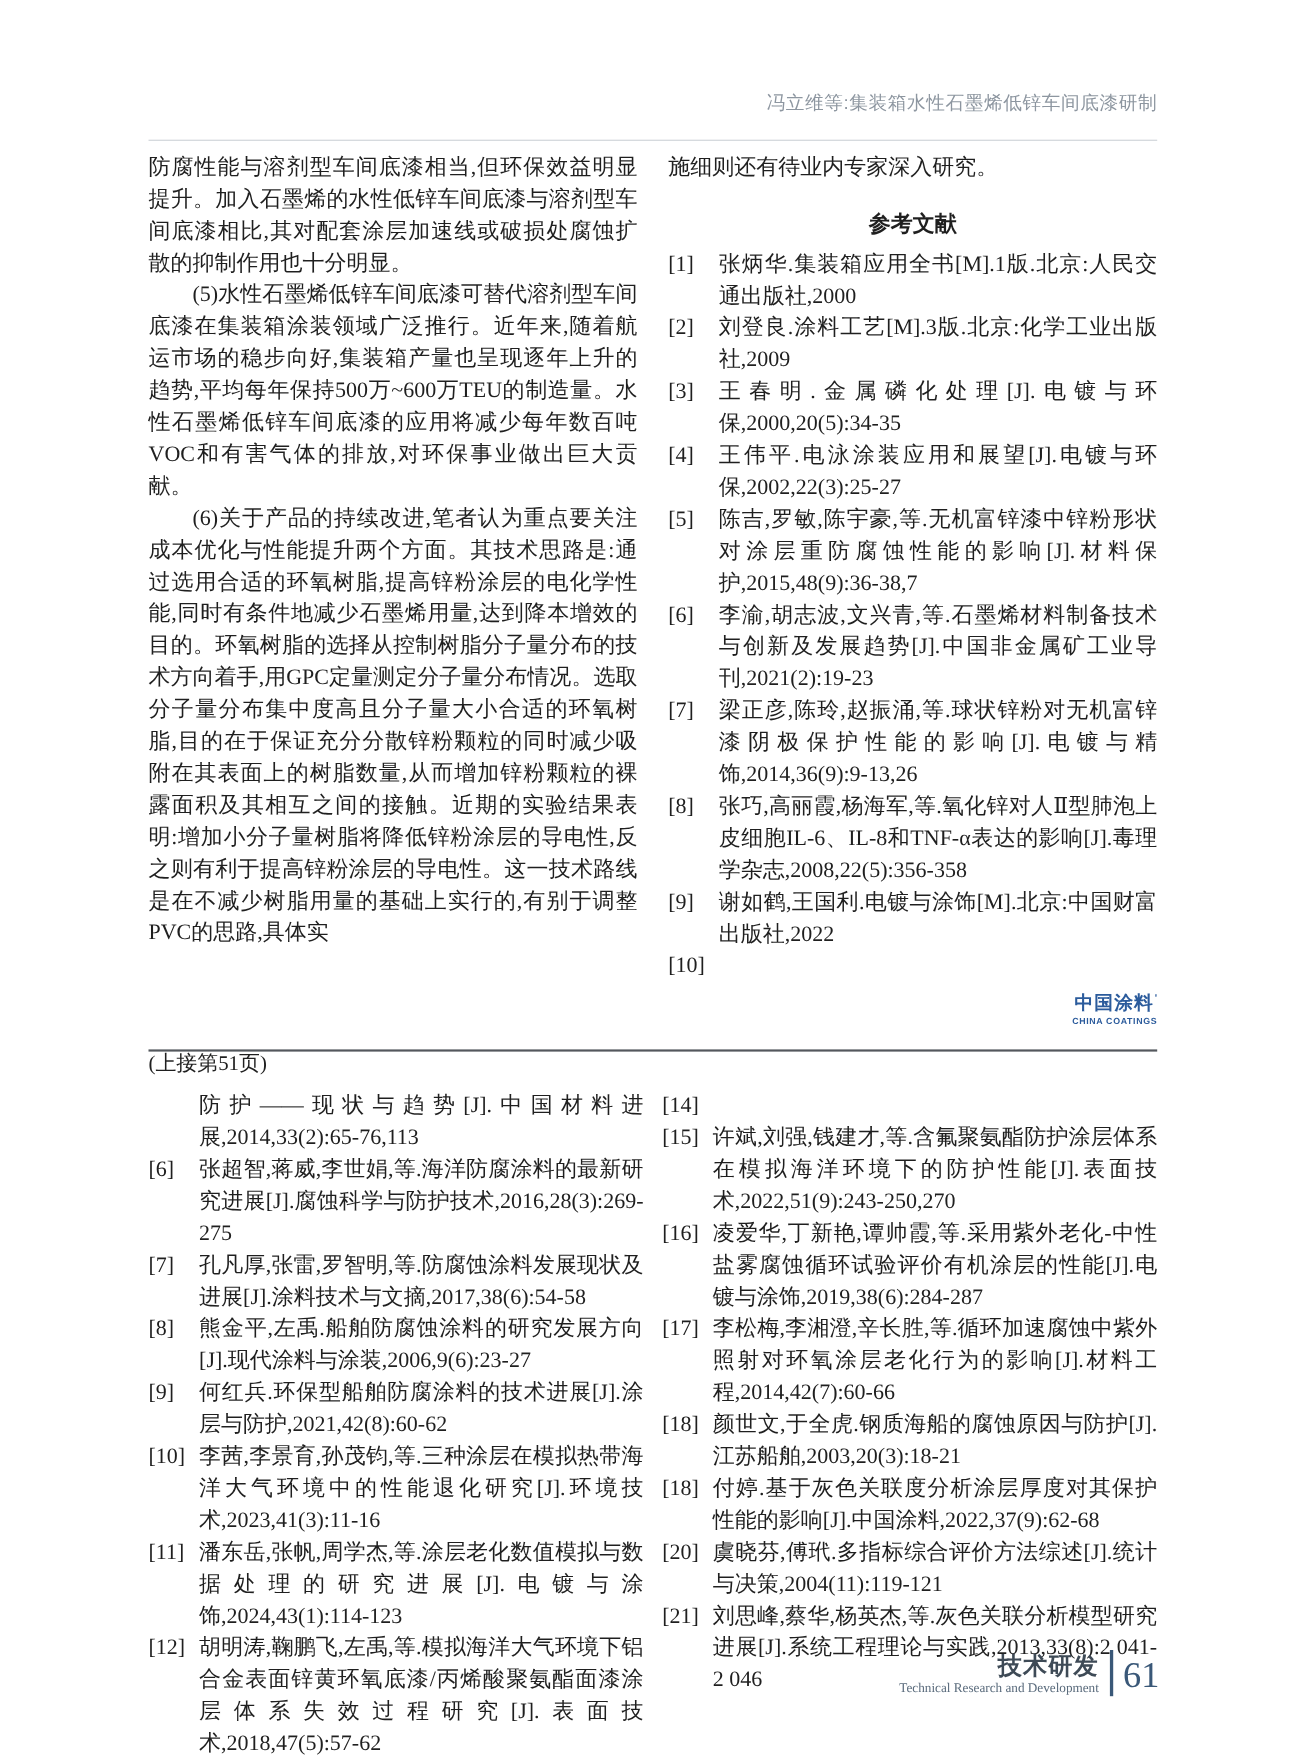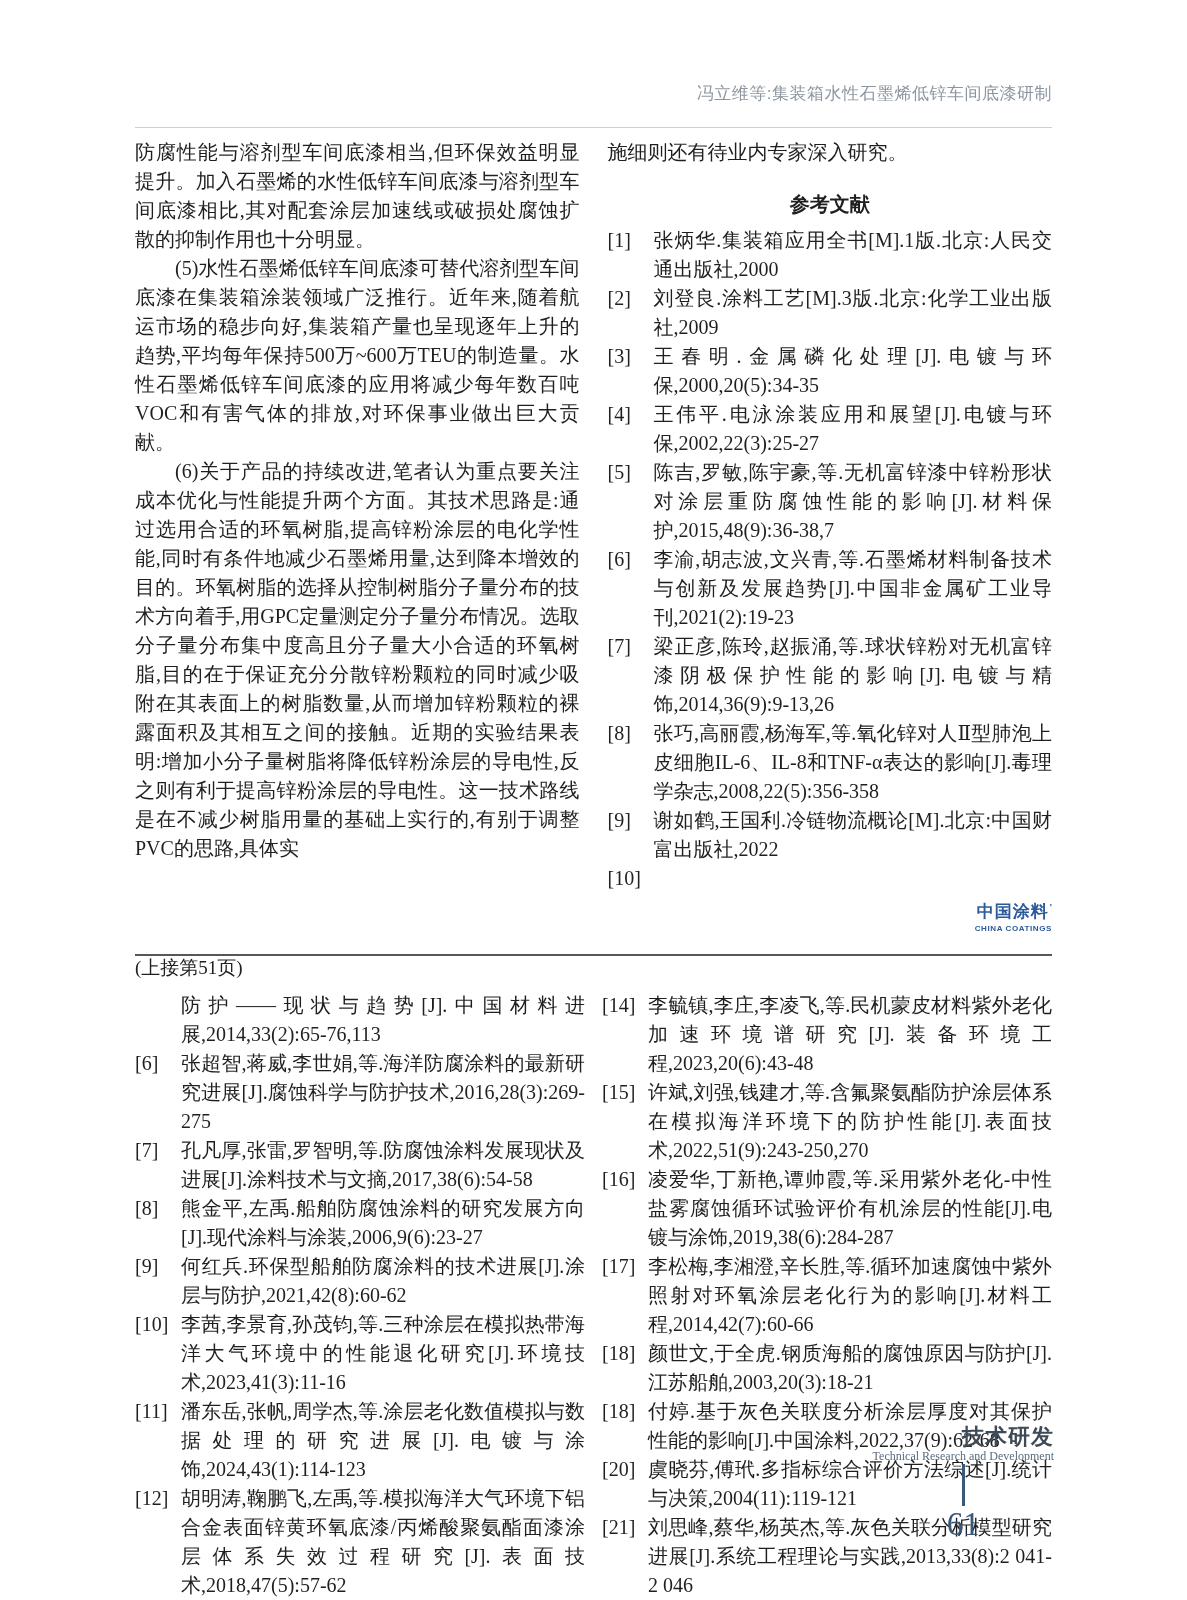--- a/index.html
+++ b/index.html
@@ -98,22 +98,21 @@
     font-size:19px;
     line-height:24px;
   }
   .bottom-section{margin-top:11px;}
   
   .footer{
     position:absolute;
     right:133px;
     bottom:58px;
     display:flex;
-    align-items:center;
-    flex-direction:column;
+    align-items:flex-end;
   }
   .footer-left{text-align:right;}
   .footer-cn{
     font-family:"Liberation Sans","DejaVu Sans",sans-serif;
     font-weight:bold;
     font-size:22px;
     line-height:24px;
     color:#3e4a56;
     letter-spacing:1px;
   }
@@ -189,21 +188,21 @@
             <span class="ref-text">梁正彦,陈玲,赵振涌,等.球状锌粉对无机富锌漆阴极保护性能的影响[J].电镀与精饰,2014,36(9):9-13,26</span>
           </div>
 
           <div class="ref-item">
             <span class="ref-label">[8]</span>
             <span class="ref-text">张巧,高丽霞,杨海军,等.氧化锌对人Ⅱ型肺泡上皮细胞IL-6、IL-8和TNF-α表达的影响[J].毒理学杂志,2008,22(5):356-358</span>
           </div>
 
           <div class="ref-item">
             <span class="ref-label">[9]</span>
-            <span class="ref-text">谢如鹤,王国利.冷链物流概论[M].北京:中国财富出版社,2022</span>
+            <span class="ref-text">谢如鹤,王国利.电镀与涂饰[M].北京:中国财富出版社,2022</span>
           </div>
 
           <div class="ref-item">
             <span class="ref-label">[10]</span>
           </div>
         </div>
       <div class="logo logo-top">
         <div class="logo-cn">中国涂料</div>
         <div class="logo-en">CHINA COATINGS</div>
       </div>
@@ -257,21 +256,20 @@
             <span class="ref-text">胡明涛,鞠鹏飞,左禹,等.模拟海洋大气环境下铝合金表面锌黄环氧底漆/丙烯酸聚氨酯面漆涂层体系失效过程研究[J].表面技术,2018,47(5):57-62</span>
           </div>
 
         </div>
     </div>
     <div class="col">
       <div class="ref-list">
 
           <div class="ref-item">
             <span class="ref-label">[14]</span>
-            <span class="ref-text">李毓镇,李庄,李凌飞,等.民机蒙皮材料紫外老化加速环境谱研究[J].装备环境工程,2023,20(6):43-48</span>
           </div>
 
           <div class="ref-item">
             <span class="ref-label">[15]</span>
             <span class="ref-text">许斌,刘强,钱建才,等.含氟聚氨酯防护涂层体系在模拟海洋环境下的防护性能[J].表面技术,2022,51(9):243-250,270</span>
           </div>
 
           <div class="ref-item">
             <span class="ref-label">[16]</span>
             <span class="ref-text">凌爱华,丁新艳,谭帅霞,等.采用紫外老化-中性盐雾腐蚀循环试验评价有机涂层的性能[J].电镀与涂饰,2019,38(6):284-287</span>

